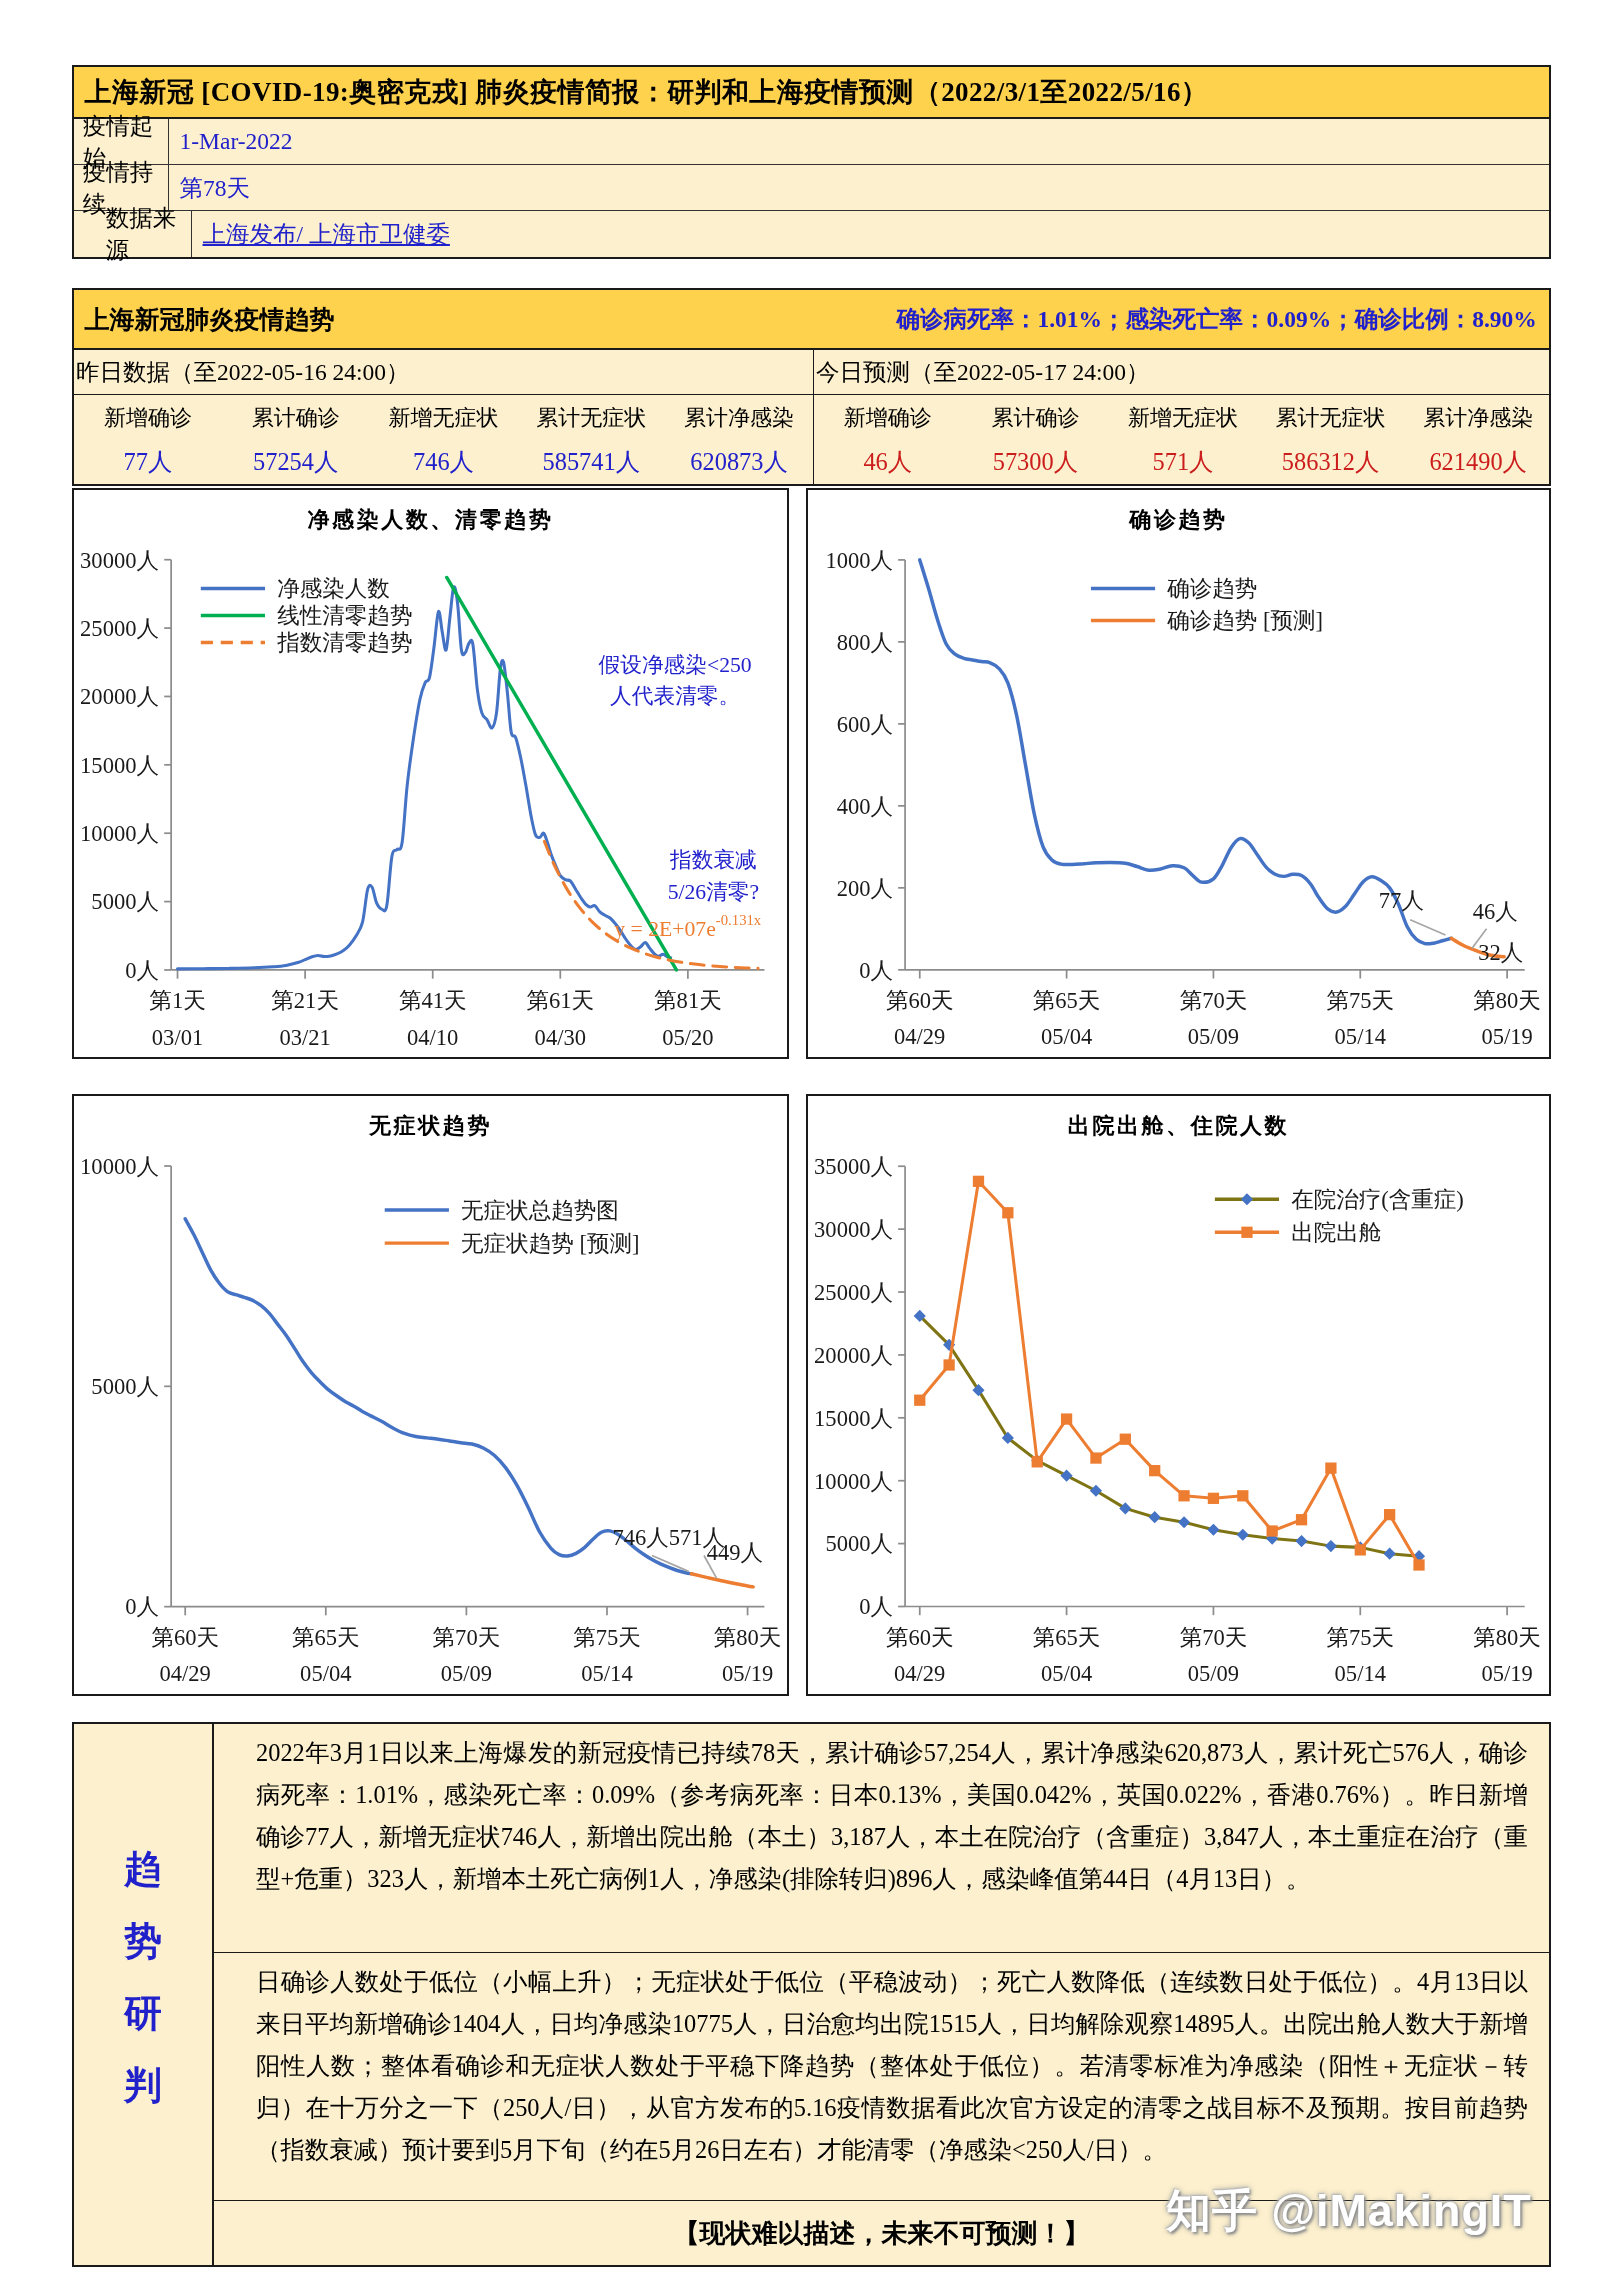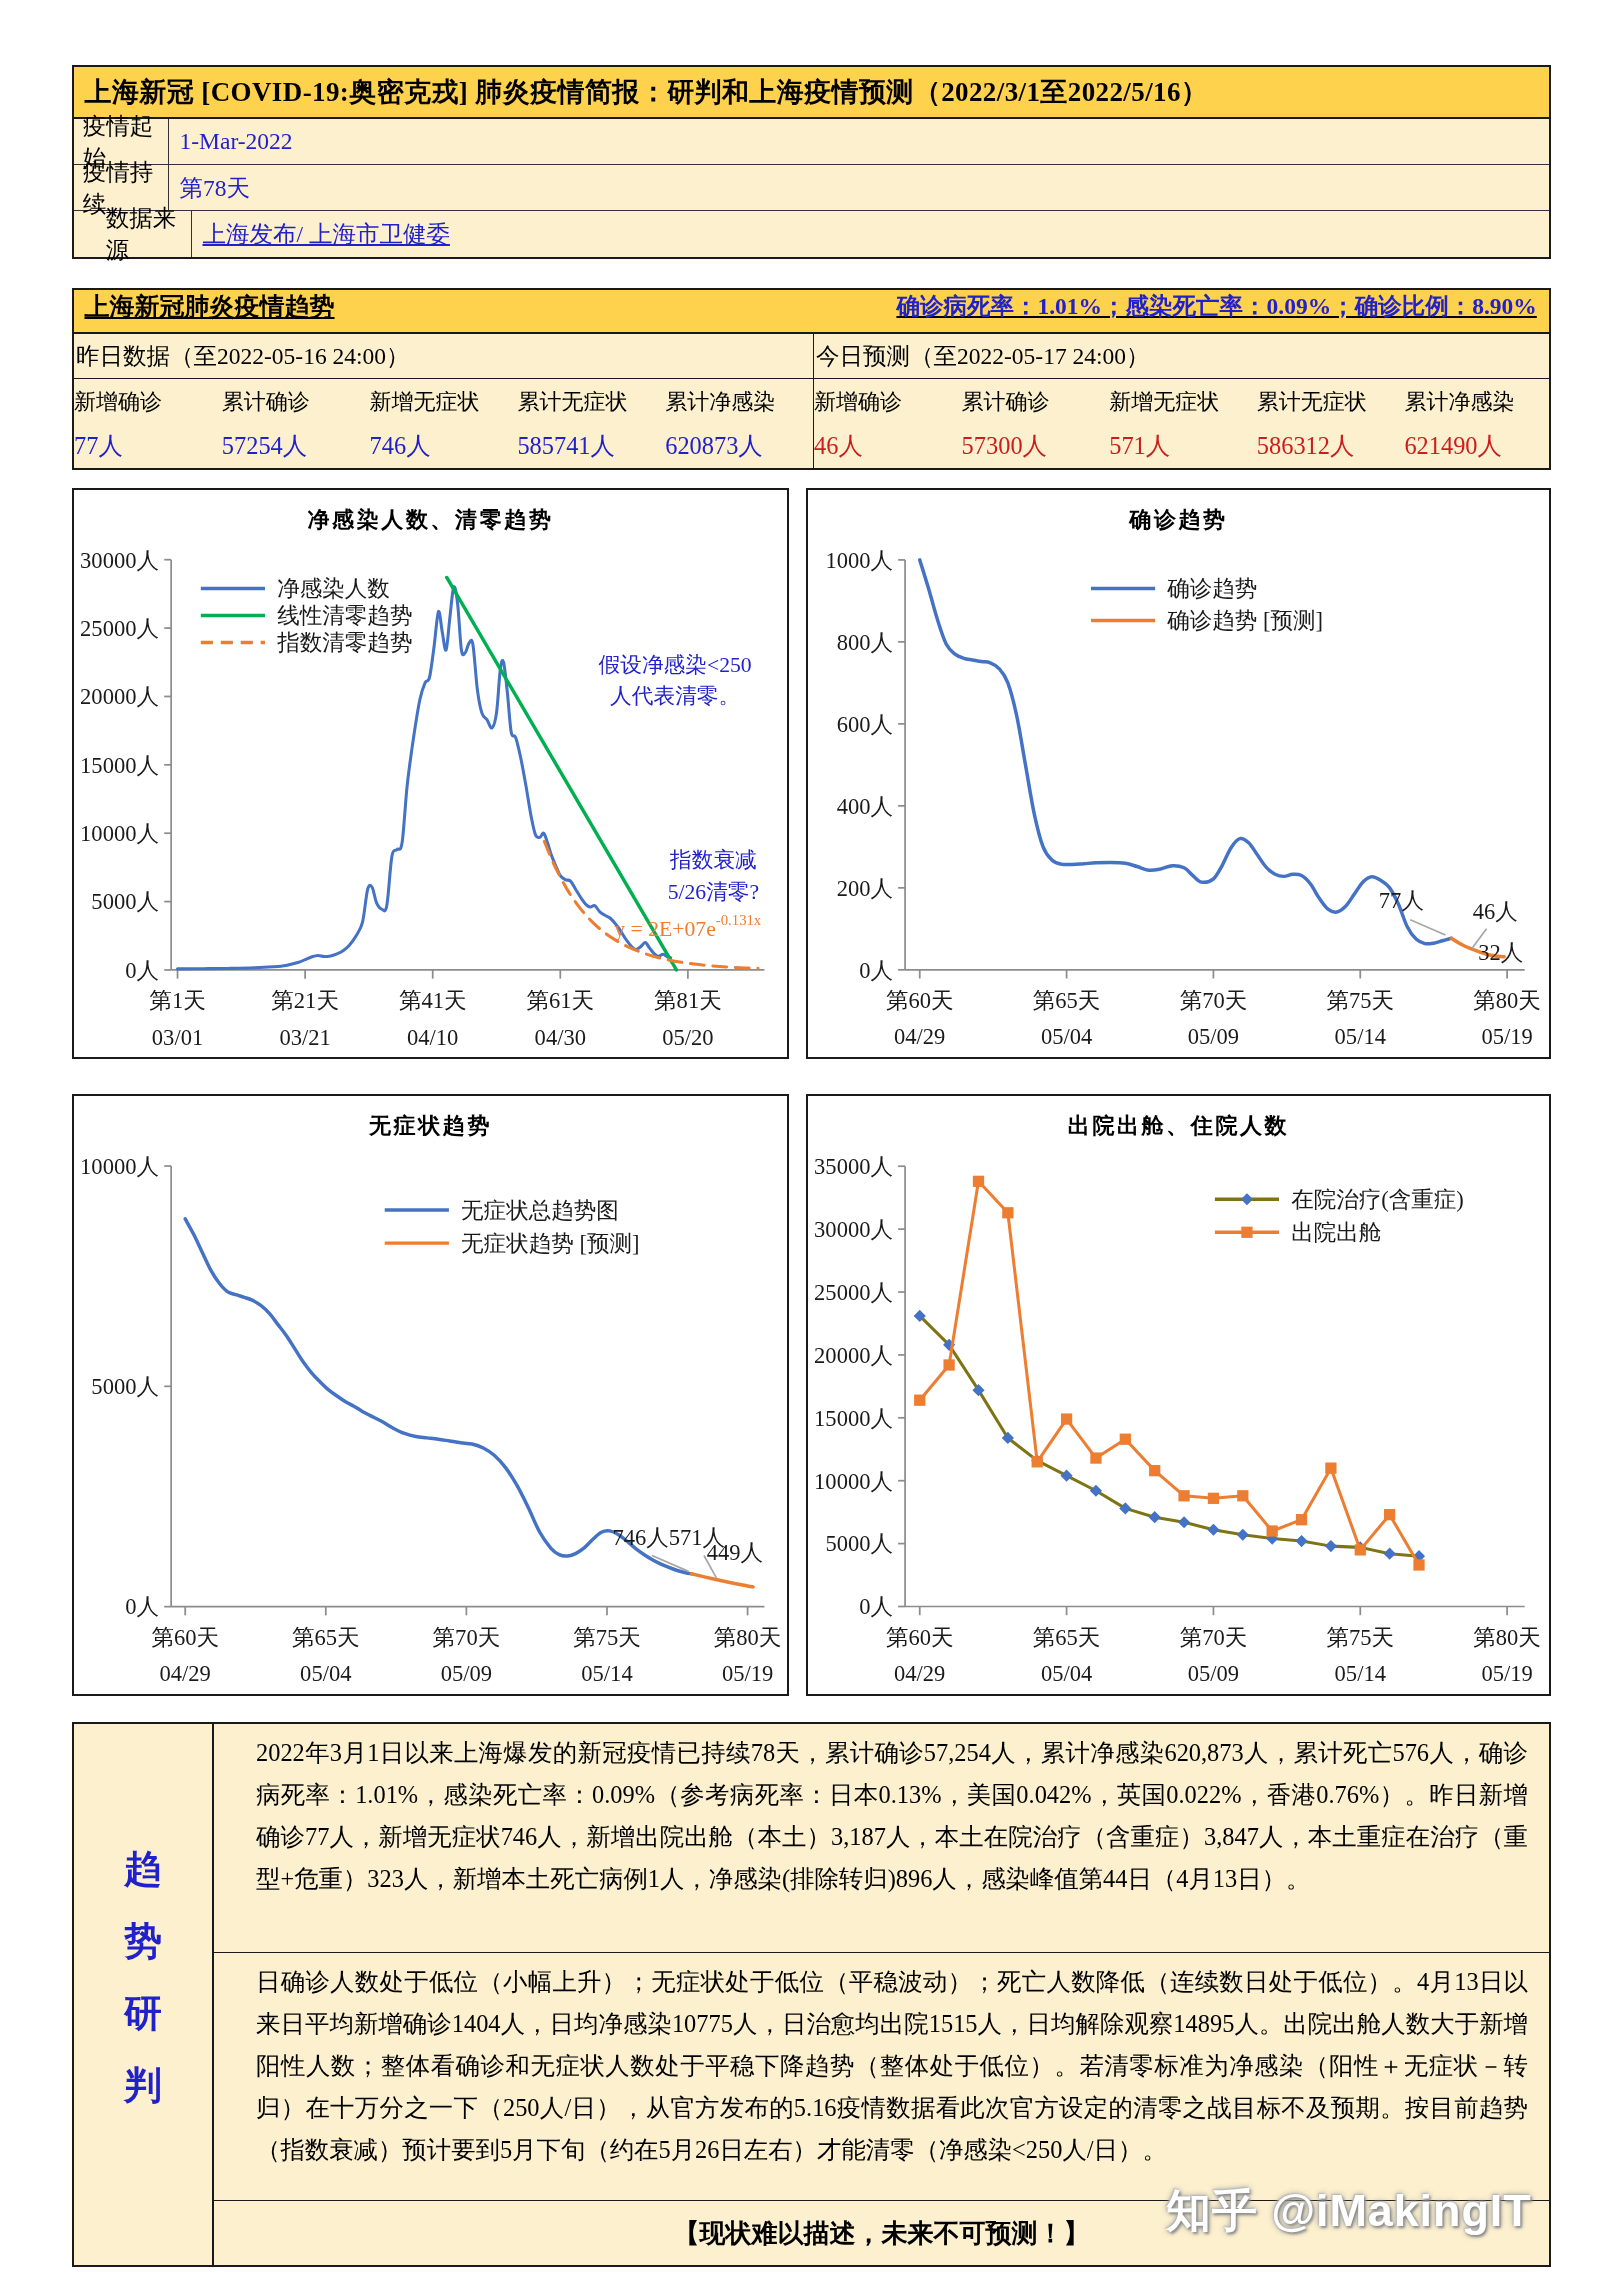--- a/index.html
+++ b/index.html
@@ -16,31 +16,31 @@
   .title-row{height:52px;background:var(--gold);border-bottom:2.2px solid var(--border_black);
     display:flex;align-items:center;padding-left:10.5px;font-size:27px;font-weight:bold;letter-spacing:0.4px;}
   .info-row{height:46px;display:flex;border-bottom:1.3px solid #333;}
   .info-row:last-child{border-bottom:none;padding-left:23px;}
   .info-label{width:95px;border-right:1.3px solid #333;display:flex;align-items:center;padding-left:8.7px;font-size:23.5px;}
   .info-value{flex:1;display:flex;align-items:center;padding-left:10.5px;font-size:23.5px;color:var(--blue);}
   .link{text-decoration:underline;cursor:pointer;}
 
   
   #trend-tbl{top:288px;}
-  .gold-row{height:44px;background:var(--gold);border-bottom:2.2px solid var(--border_black);
-    display:flex;align-items:flex-start;justify-content:space-between;padding:0 12.2px 0 10.5px;text-decoration:underline;}
+  .gold-row{height:60px;background:var(--gold);border-bottom:2.2px solid var(--border_black);
+    display:flex;align-items:center;justify-content:space-between;padding:0 12.2px 0 10.5px;}
   .gold-row .t1{font-size:25px;font-weight:bold;}
   .gold-row .t2{font-size:23.5px;font-weight:bold;color:var(--blue);}
   .split{display:grid;grid-template-columns:740px 738px;}
   .split>div:first-child{border-right:1.7px solid var(--border_black);}
   .caption-row{height:45px;border-bottom:1.7px solid var(--border_black);}
   .caption-row>div{display:flex;align-items:center;padding-left:2px;font-size:23.5px;}
   .cols-row{height:45px;}
   .cols-row .half{display:grid;grid-template-columns:repeat(5,1fr);align-items:center;}
-  .cols-row .half span{text-align:left;font-size:22px;}
+  .cols-row .half span{text-align:center;font-size:22px;}
   .vals-row{height:44px;}
   .vals-row .half span{font-size:24.4px;}
   .vals-row .y span{color:var(--blue);}
   .vals-row .t span{color:var(--red);}
 
   
   .chart-box{position:absolute;border:2.6px solid var(--border_black);background:#fff;}
   #chart-box-0{left:72px; top:488px; width:717px;height:571px;}
   #chart-box-1{left:806px;top:488px; width:745px;height:571px;}
   #chart-box-2{left:72px; top:1094px;width:717px;height:602px;}

